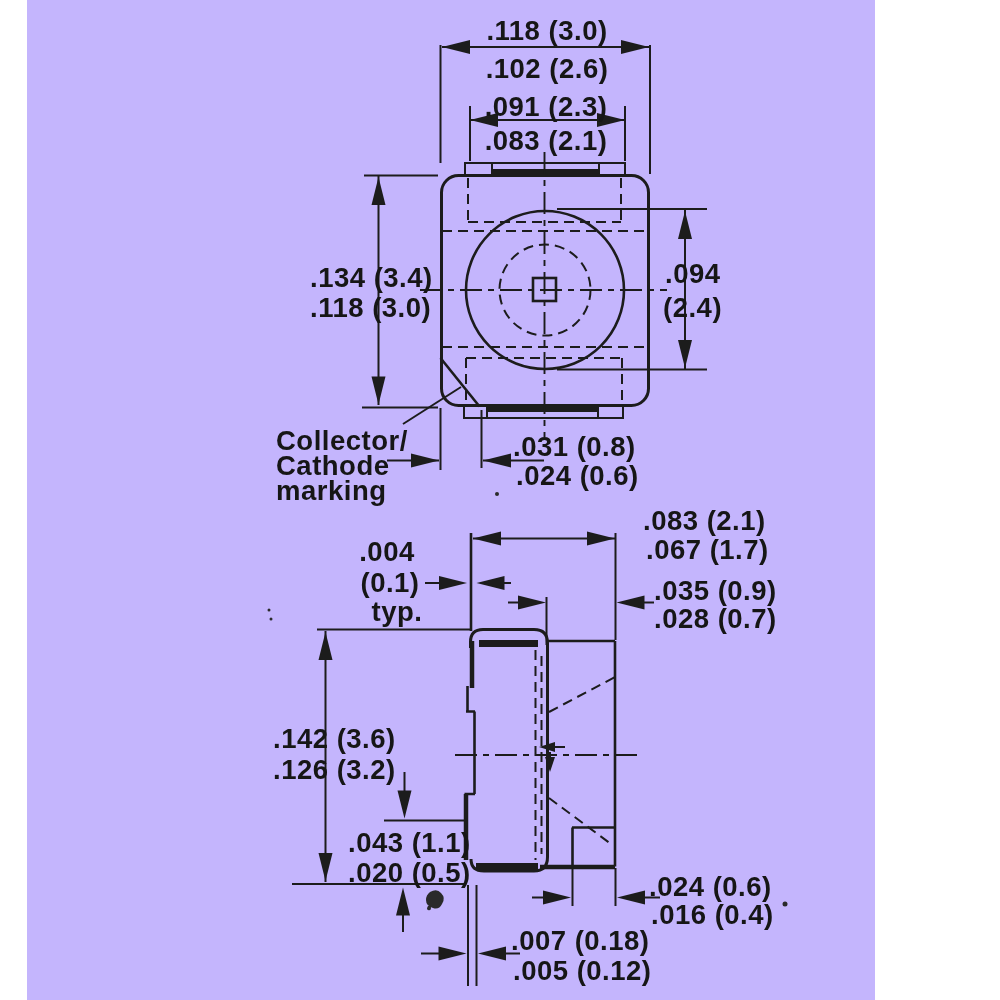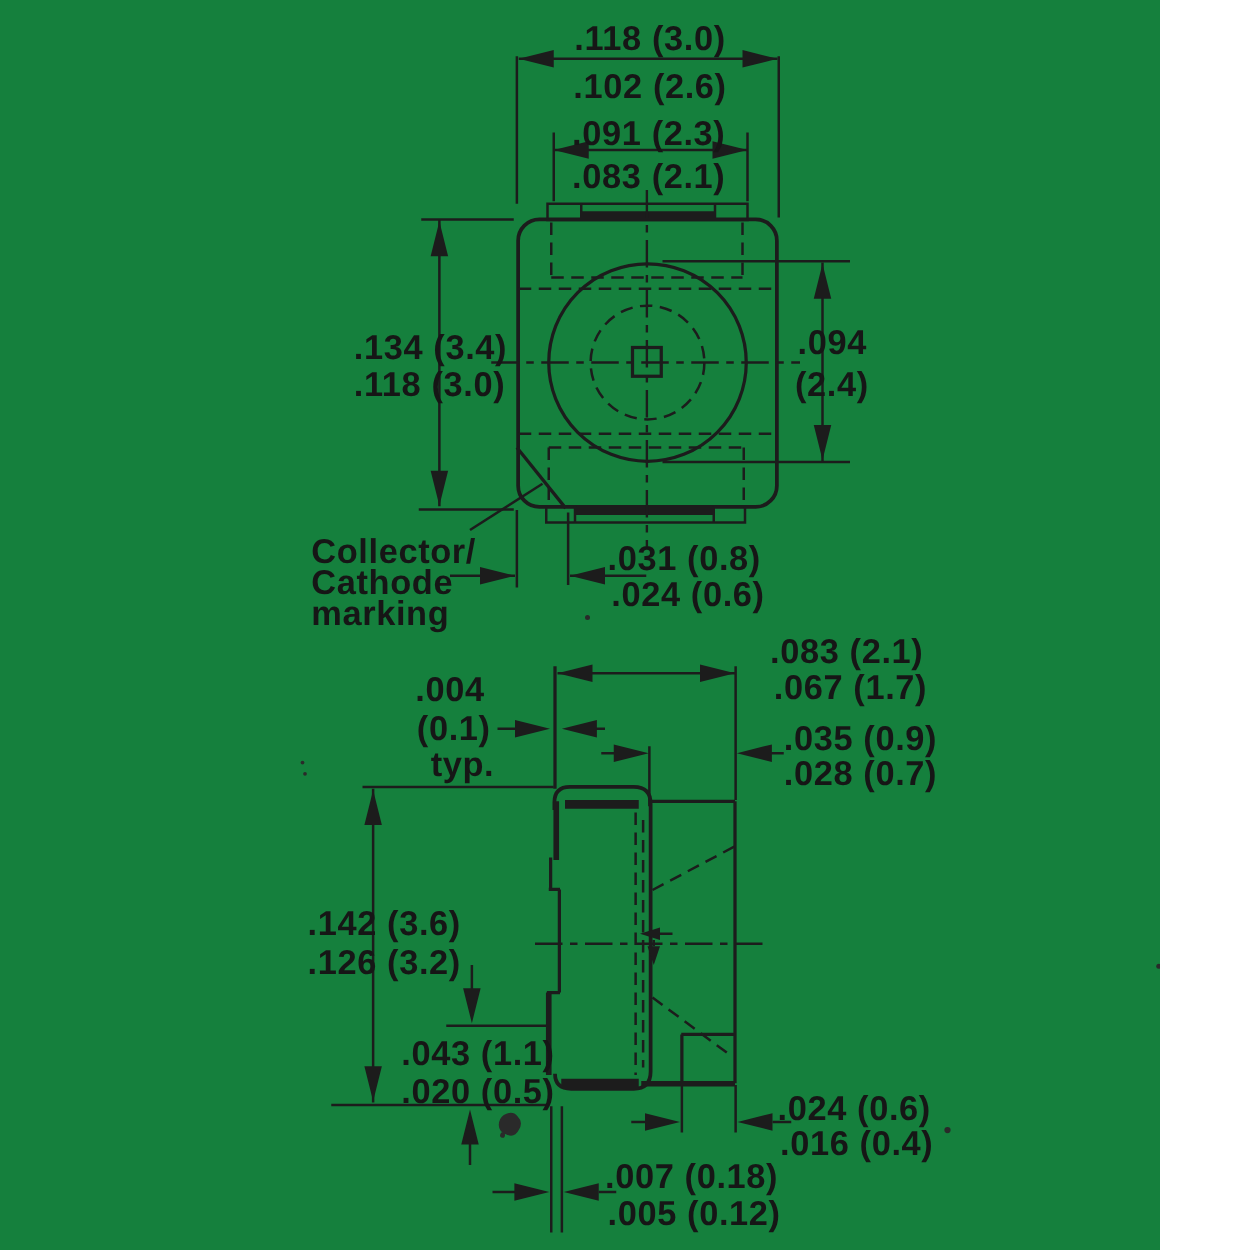--- a/index.html
+++ b/index.html
@@ -1,16 +1,16 @@
 <!DOCTYPE html>
 <html><head>
 <meta charset="utf-8">
 <style>
   html,body{margin:0;padding:0;background:#ffffff;}
-  .page{width:928px;height:1000px;position:relative;background:#15803d;overflow:hidden;}
+  .page{width:848px;height:1000px;position:relative;background:#c4b5fd;overflow:hidden;margin-left:27px;}
   svg{display:block;}
   text{
     font-family:"Liberation Sans", sans-serif;
     font-weight:600;
     font-size:27.5px;
     fill:#161616;
     letter-spacing:0.5px;
   }
   .ln{stroke:#1c1c1c;fill:none;}
   .w2{stroke-width:2;}

